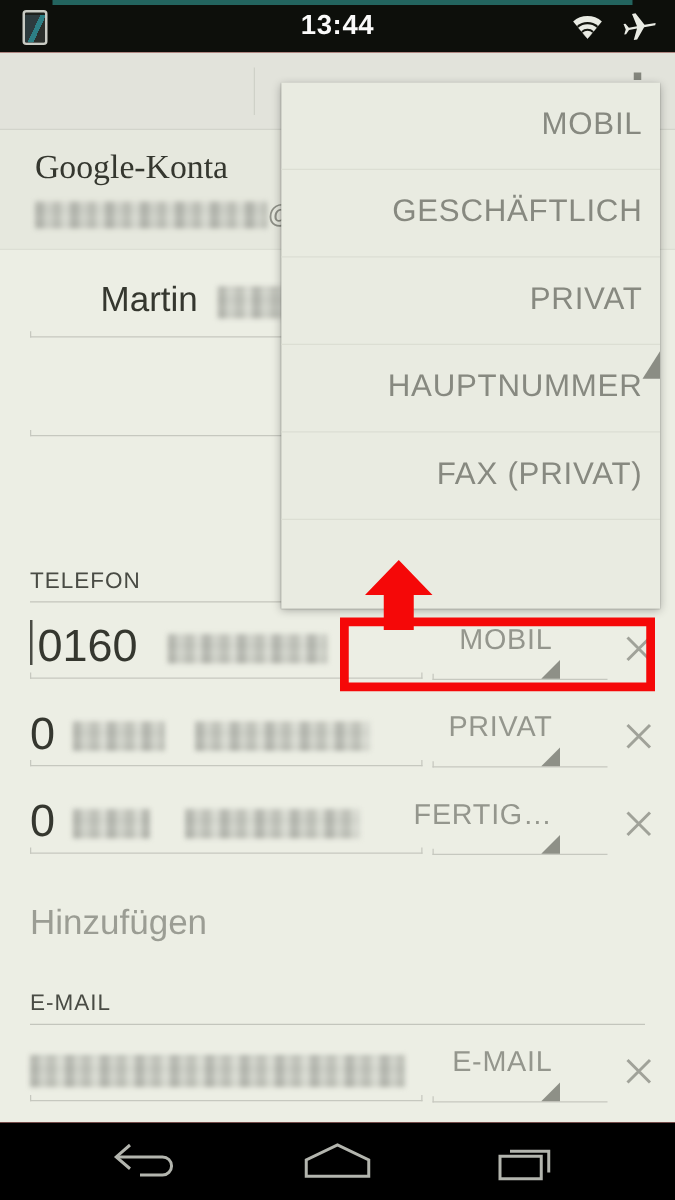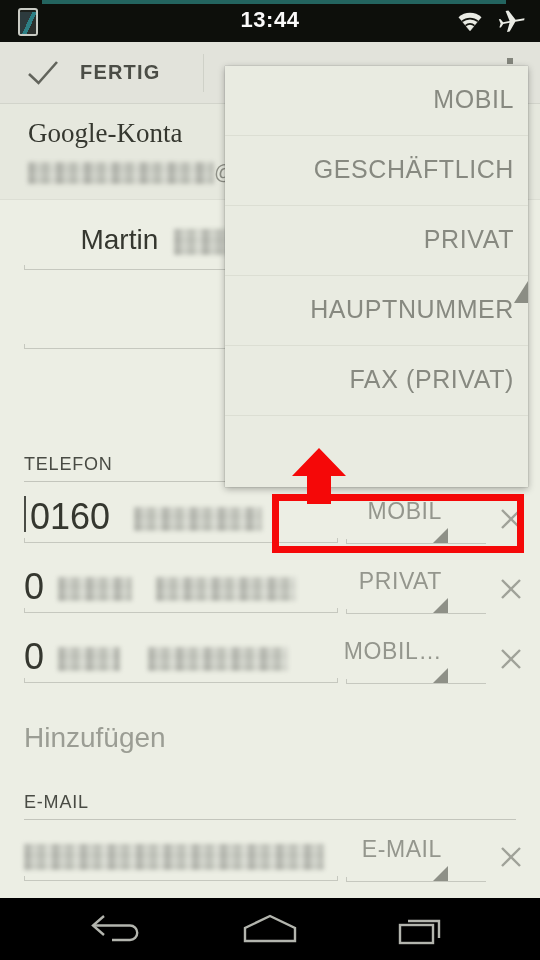--- a/index.html
+++ b/index.html
@@ -386,26 +386,20 @@
       <path d="M14 21 L6.6 12.1 A11.6 11.6 0 0 1 21.4 12.1 Z" fill="#e9ebe4"></path>
       <path d="M14 21 L9 15 A7.4 7.4 0 0 1 19 15 Z" fill="#13150f"></path>
       <path d="M14 21 L10 16.2 A6 6 0 0 1 18 16.2 Z" fill="#e9ebe4"></path>
     </svg>
     <svg class="airplane-icon" viewBox="0 0 28 24">
       <path d="M26.5 9.3 L17.6 10.8 L10.4 1.6 L7.6 2.1 L11.6 12.0 L5.1 13.2 L2.4 9.9 L0.8 10.2 L2.6 14.6 L1.4 18.6 L2.9 18.4 L5.2 14.9 L11.6 13.8 L9.0 23.0 L11.7 22.5 L17.3 12.7 L26.2 11.2 Z" fill="#e9ebe4"></path>
     </svg>
   </div>
 
   <div id="action-bar">
-    <div id="done-button">
-      <svg class="check-icon" viewBox="0 0 34 34">
-        <path d="M3 18 L12.5 27 L31 6" fill="none" stroke="#62645c" stroke-width="2.6"></path>
-      </svg>
-      <span id="done-label">FERTIG</span>
-    </div>
     <div id="action-divider"></div>
     <div id="overflow-button">
       <span class="dot d1"></span>
         <span class="dot d2"></span>
         <span class="dot d3"></span>
     </div>
   </div>
 
   <div id="form-area">
 
@@ -465,21 +459,21 @@
     </div>
 
     <div class="entry-row" style="top:528px;">
       <div class="entry-value">
         <span>0</span>
         <span class="blur" style="width:62px;height:24px;margin-left:4px;"></span>
         <span class="blur" style="width:140px;height:24px;margin-left:18px;"></span>
       </div>
       <div class="entry-underline" style="top:50px;"></div>
       <div class="type-spinner" style="left:346px; top:0px;">
-        <div class="tl" style="right:44px;">MOBIL…</div>
+        <div class="tl" style="right:44px;">FERTIG…</div>
         <div class="sp-rule" style="width:140px;"></div>
         <div class="sp-tri" style="right:38px;"></div>
       </div>
       <svg class="delete-icon" style="left:496px; top:12px;" viewBox="0 0 30 30">
         <path d="M6 6 L24 24 M24 6 L6 24" stroke="#a0a299" stroke-width="2.4" fill="none"></path>
       </svg>
     </div>
 
     <div class="add-label" style="top:618px;">Hinzufügen</div>
 

